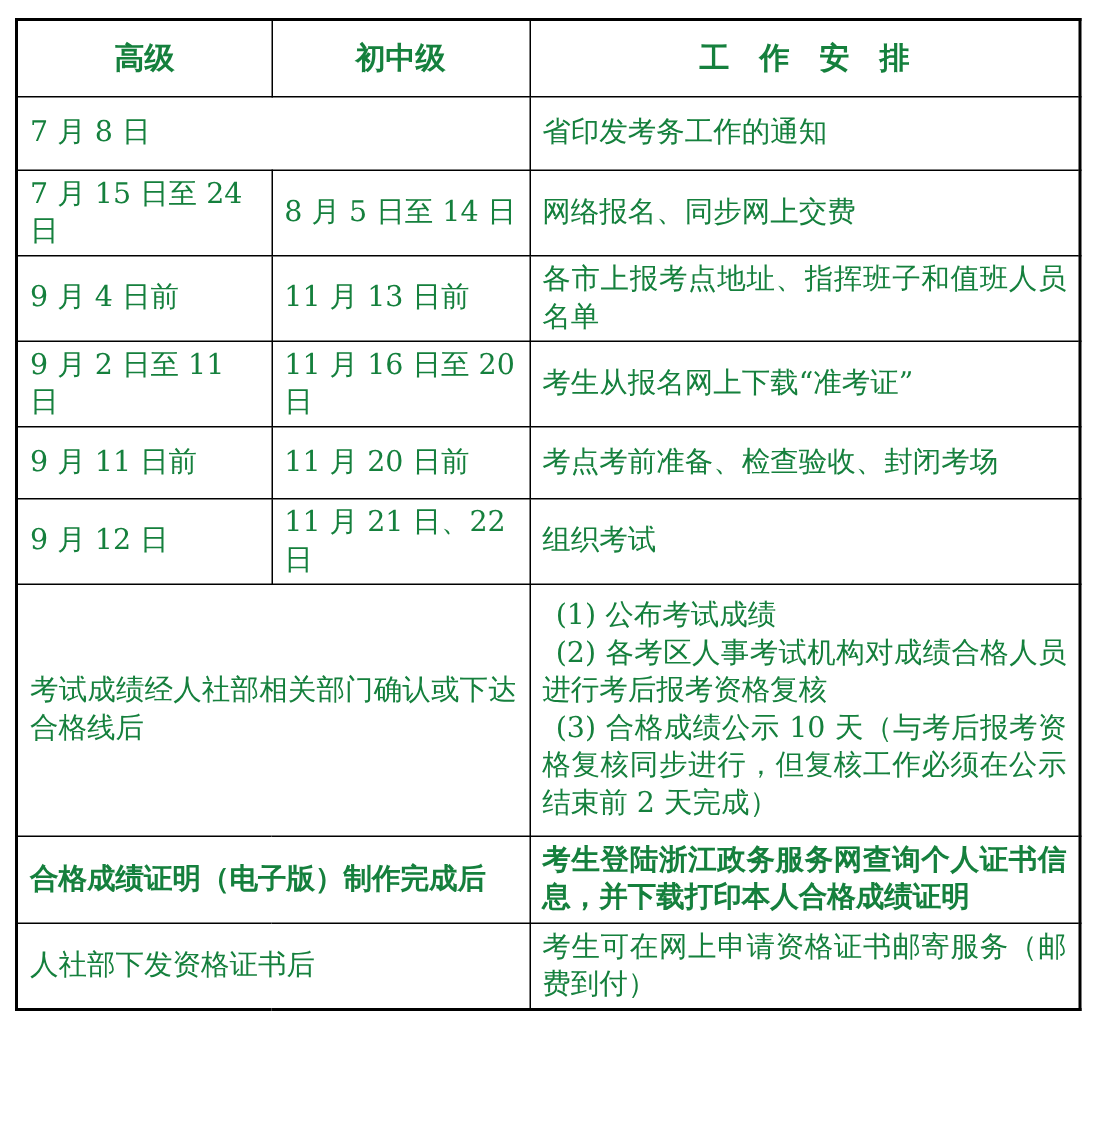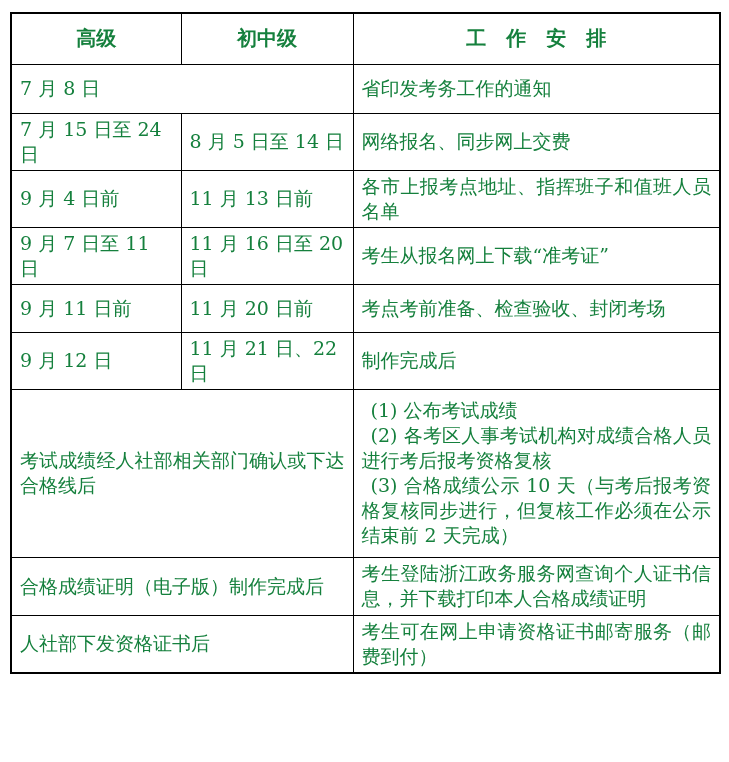--- a/index.html
+++ b/index.html
@@ -62,21 +62,21 @@
   tr.rh  { height: 51px; }
   tr.r0  { height: 49px; }
   tr.r1  { height: 48px; }
   tr.r2  { height: 58px; }
   tr.r3  { height: 54px; padding-left: 32px; }
   tr.r4  { height: 48px; }
   tr.r5  { height: 48px; }
   tr.r6  { height: 49px; }
   tr.r7  { height: 168px; }
   tr.r8  { height: 63px; }
-  tr.r9  { height: 58px; }
+  tr.r9  { height: 58px; font-weight: bold; }
   tr.r10 { height: 55px; }
 </style>
 </head>
 <body>
 
 <div class="page">
   <table class="schedule">
     <colgroup>
       <col class="c1">
         <col class="c2">
@@ -101,35 +101,35 @@
       </tr>
 
 
       <tr class="r3">
         <td class="date-cell">9 月 4 日前</td>
         <td class="date-cell">11 月 13 日前</td>
         <td class="work-cell">各市上报考点地址、指挥班子和值班人员名单</td>
       </tr>
 
       <tr class="r4">
-        <td class="date-cell">9 月 7 日至 11 日</td>
+        <td class="date-cell">9 月 2 日至 11 日</td>
         <td class="date-cell">11 月 16 日至 20 日</td>
         <td class="work-cell">考生从报名网上下载“准考证”</td>
       </tr>
 
       <tr class="r5">
         <td class="date-cell">9 月 11 日前</td>
         <td class="date-cell">11 月 20 日前</td>
         <td class="work-cell">考点考前准备、检查验收、封闭考场</td>
       </tr>
 
       <tr class="r6">
         <td class="date-cell">9 月 12 日</td>
         <td class="date-cell">11 月 21 日、22 日</td>
-        <td class="work-cell">制作完成后</td>
+        <td class="work-cell">组织考试</td>
       </tr>
 
       <tr class="r7">
         <td class="cond-cell" colspan="2">考试成绩经人社部相关部门确认或下达合格线后</td>
         <td class="work-cell">
           <p class="work-item">(1) 公布考试成绩</p>
           <p class="work-item">(2) 各考区人事考试机构对成绩合格人员进行考后报考资格复核</p>
           <p class="work-item">(3) 合格成绩公示 10 天（与考后报考资格复核同步进行，但复核工作必须在公示结束前 2 天完成）</p>
         </td>
       </tr>

